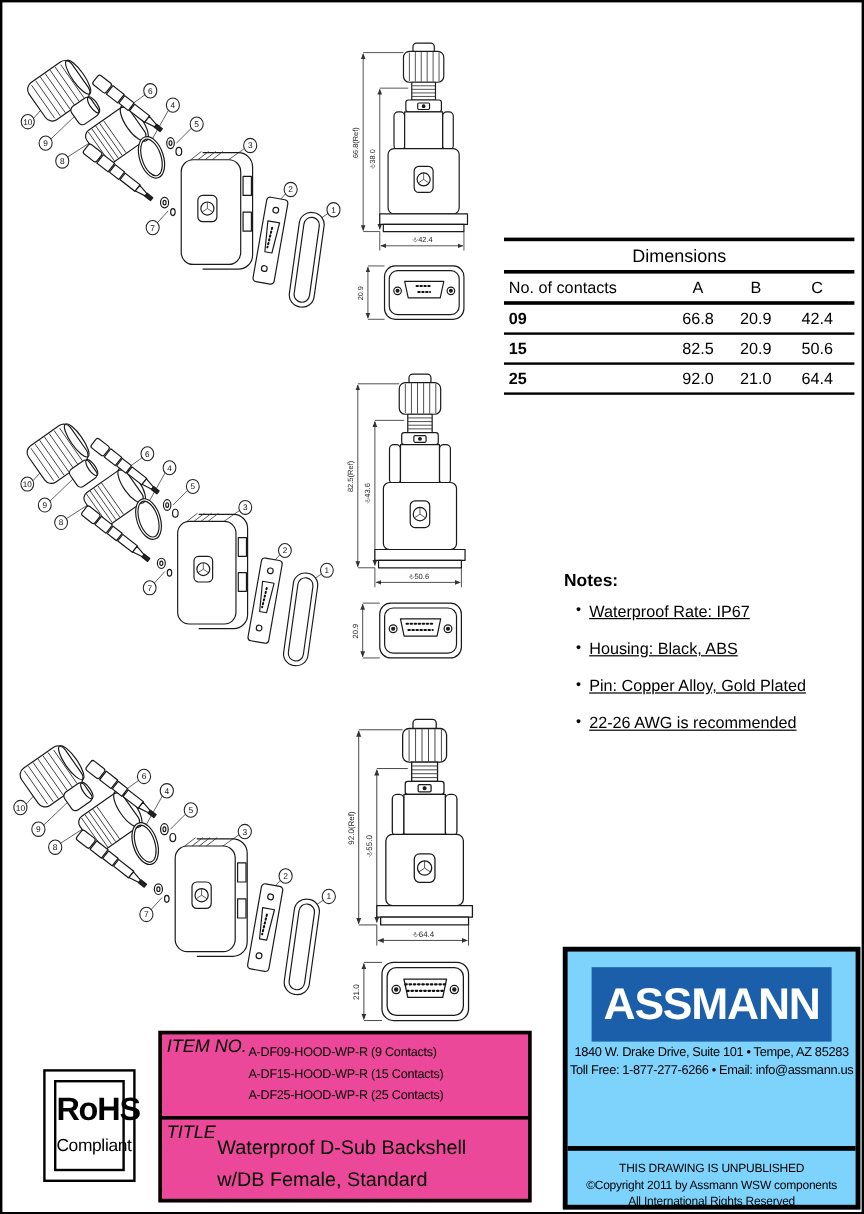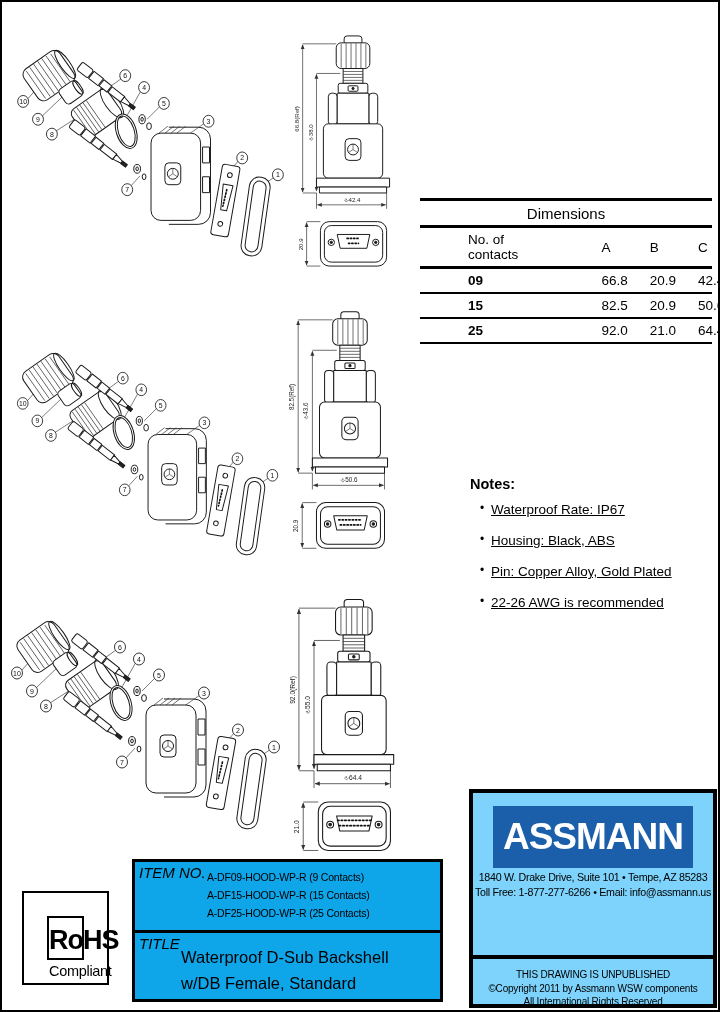--- a/index.html
+++ b/index.html
@@ -19,43 +19,43 @@
   .dimtxt{font-size:6.2px;fill:#222;stroke:none;text-anchor:middle;font-family:"Liberation Sans",sans-serif;}
   .pins{stroke:#111;stroke-width:1.7;stroke-linecap:round;stroke-dasharray:1.2 2.1;fill:none;}
   .xv,.sv{position:absolute;}
 
   
   .dims{position:absolute;left:418px;top:196px;width:292px;border-top:3px solid #000;background:#fff;}
   .dims-title{text-align:center;font-size:15px;padding:4px 0 3px;border-bottom:3px solid #000;}
   .dims-head,.dims-row{display:grid;grid-template-columns:47% 17% 17% 19%;align-items:center;padding:4px 4px;}
   .dims-head{font-size:13.5px;border-bottom:3px solid #000;}
   .dims-row{font-size:13.5px;border-bottom:2.5px solid #000;}
-  .dims-head span,.dims-row span{text-align:center;margin-left:44px;}
+  .dims-head span,.dims-row span{text-align:center;}
   .dims-head .c0,.dims-row .c0{text-align:left;}
   .dims-row .c0{font-weight:bold;}
 
   
   .notes{position:absolute;left:468px;top:474px;width:240px;}
   .notes-title{font-weight:bold;font-size:14.5px;margin-bottom:10px;}
   .notes ul{list-style:none;margin:0;padding:0 0 0 10px;text-decoration:underline;}
   .notes li{font-size:13.5px;margin:0 0 16px 0;position:relative;padding-left:11px;}
   .notes li::before{content:"\2022";position:absolute;left:0;top:-1px;font-size:12px;}
 
   
   .tblock{position:absolute;left:130px;top:857px;width:311px;height:143px;border:3px solid #000;
-          box-sizing:border-box;background:#0ea5e9;}
+          box-sizing:border-box;background:#ec4899;}
   .tb-top{position:relative;height:71px;border-bottom:3px solid #000;box-sizing:border-box;}
   .tb-bot{position:relative;height:69px;box-sizing:border-box;}
   .tb-label{position:absolute;left:4px;top:2px;font-style:italic;font-size:15px;}
   .tb-items{margin-left:72px;padding-top:6px;font-size:10.5px;line-height:18px;letter-spacing:-.2px;}
   .tb-title{margin-left:46px;padding-top:11px;font-size:16.5px;line-height:26px;}
 
   
-  .rohs{position:absolute;left:20px;top:889px;width:87px;height:94px;border:2px solid #000;
-        box-sizing:border-box;padding:23px;background:#fff;}
+  .rohs{position:absolute;left:34px;top:889px;width:77px;height:94px;border:2px solid #000;
+        box-sizing:border-box;padding:7px;background:#fff;}
   .rohs-in{border:2px solid #000;height:100%;box-sizing:border-box;text-align:center;}
   .rohs-big{font-size:27px;font-weight:bold;letter-spacing:-1px;margin-top:7px;}
   .rohs-small{font-size:14.5px;margin-top:7px;letter-spacing:-.3px;}
 
   
   .co{position:absolute;left:467px;top:787px;width:248px;height:219px;border:4px solid #000;
       box-sizing:border-box;background:#7dd3fc;}
   .co-main{height:153px;border-bottom:4px solid #000;box-sizing:border-box;text-align:center;}
   .co-logo{margin:13px 20px 0;height:62px;line-height:62px;color:#fff;font-weight:bold;
            font-size:37px;letter-spacing:-1px;overflow:hidden;}

